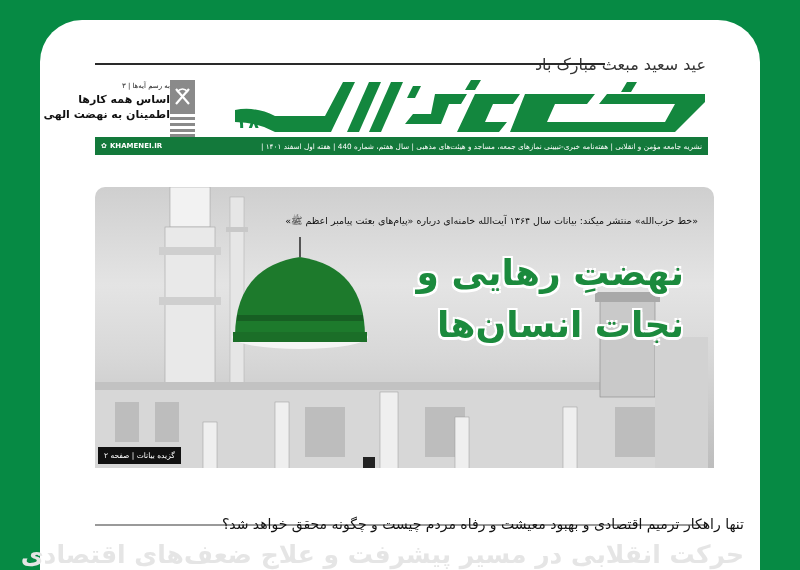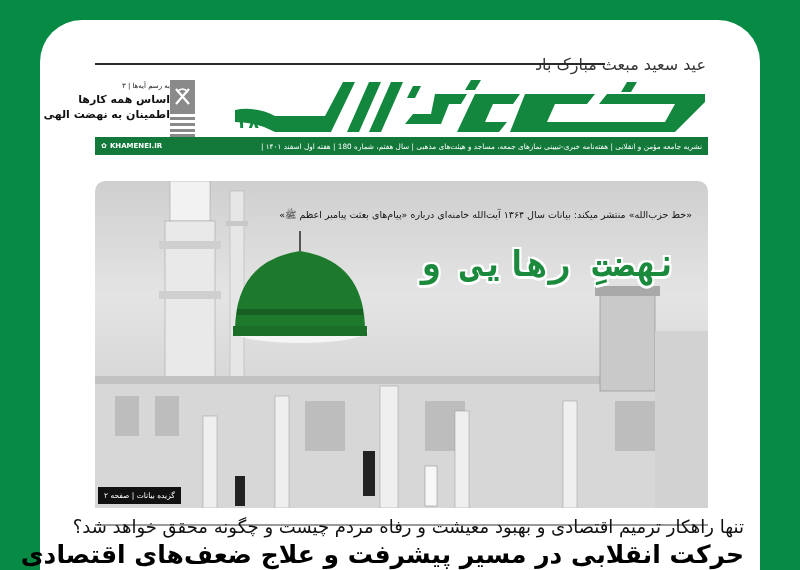--- a/index.html
+++ b/index.html
@@ -9,28 +9,28 @@
   .eid{position:absolute;right:54px;top:35px;font-size:16px;color:#333;direction:rtl;white-space:nowrap;}
   .masthead{position:absolute;left:195px;top:52px;width:470px;height:70px;}
   .issue-num{position:absolute;left:198px;top:92px;font-size:17px;font-weight:bold;color:#0f8a42;direction:rtl;font-family:"DejaVu Sans",sans-serif;}
   .emblem{position:absolute;left:130px;top:60px;width:25px;height:57px;}
   .side-note{position:absolute;left:52px;top:60px;width:78px;direction:rtl;}
   .side-small{font-size:7px;color:#222;line-height:12px;white-space:nowrap;}
   .side-big{font-size:11px;font-weight:bold;color:#111;line-height:15px;white-space:nowrap;}
   .band{position:absolute;left:55px;top:117px;width:613px;height:18px;background:#13793b;display:flex;align-items:center;justify-content:flex-start;direction:rtl;padding:0 6px;box-sizing:border-box;}
   .band-text{font-size:7.3px;color:#fff;white-space:nowrap;}
   .band-logo{margin-right:auto;font-size:7px;color:#fff;font-weight:bold;display:flex;align-items:center;gap:3px;direction:ltr;white-space:nowrap;}
-  .photo{position:absolute;left:55px;top:161px;width:613px;height:327px;border-radius:10px 10px 0 0;overflow:hidden;background:linear-gradient(180deg,#cfcfcf 0%,#e4e4e4 35%,#d8d8d8 60%,#bdbdbd 100%);}
+  .photo{position:absolute;left:55px;top:167px;width:613px;height:281px;border-radius:10px 10px 0 0;overflow:hidden;background:linear-gradient(180deg,#cfcfcf 0%,#e4e4e4 35%,#d8d8d8 60%,#bdbdbd 100%);padding-left:6px;}
   .photo svg{position:absolute;left:0;top:0;}
   .quote{position:absolute;right:16px;top:28px;font-size:9.5px;color:#111;direction:rtl;white-space:nowrap;}
-  .headline{position:absolute;right:30px;top:60px;direction:rtl;text-align:right;font-size:36px;font-weight:bold;color:#1b8a3d;line-height:52px;text-shadow:2px 2px 0 #ffffff,-2px -2px 0 #ffffff,2px -2px 0 #ffffff,-2px 2px 0 #ffffff,0 3px 0 #ffffff;font-family:Liberation Mono, monospace;}
+  .headline{position:absolute;right:30px;top:60px;direction:rtl;text-align:right;font-size:36px;font-weight:bold;color:#1b8a3d;line-height:52px;text-shadow:2px 2px 0 #ffffff,-2px -2px 0 #ffffff,2px -2px 0 #ffffff,-2px 2px 0 #ffffff,0 3px 0 #ffffff;}
   .caption{position:absolute;left:3px;bottom:4px;background:#111;color:#fff;font-size:7.5px;padding:4px 6px;direction:rtl;white-space:nowrap;margin-top:45px;}
   .rule2{position:absolute;left:55px;top:504px;width:613px;height:2px;background:#9a9a9a;}
-  .subhead{position:absolute;right:56px;top:516px;direction:rtl;font-size:18px;color:#111;white-space:nowrap;}
-  .mainhead{position:absolute;right:56px;top:540px;direction:rtl;font-size:25px;font-weight:bold;color:#000000;white-space:nowrap;}
+  .subhead{position:absolute;right:56px;top:516px;direction:rtl;font-size:14px;color:#111;white-space:nowrap;}
+  .mainhead{position:absolute;right:56px;top:540px;direction:rtl;font-size:25px;font-weight:bold;color:#e5e5e5;white-space:nowrap;}
 </style>
 </head>
 <body>
 
 <div class="page">
 
   <div class="eid">عید سعید مبعث مبارک باد</div>
   <div class="topline"></div>
 
   <div class="side-note">
@@ -65,21 +65,21 @@
         <path d="M200 22 L232 22 L226 32 L214 32 L206 52 L170 52 L178 42 L196 42 Z"></path>
         <path d="M178 14 L186 14 L180 26 L172 26 Z"></path>
         <path d="M156 10 L168 10 L146 60 L134 60 Z"></path>
         <path d="M134 10 L146 10 L124 60 L112 60 Z"></path>
         <path d="M0 38 Q20 34 40 44 L90 44 L108 10 L120 10 L96 60 L40 60 Q22 50 0 50 Z"></path>
       </g>
     </svg>
   </div>
 
   <div class="band">
-    <span class="band-text">نشریه جامعه مؤمن و انقلابی | هفته‌نامه خبری-تبیینی نمازهای جمعه، مساجد و هیئت‌های مذهبی  |  سال هفتم، شماره 180  |  هفته اول اسفند ۱۴۰۱  |</span>
+    <span class="band-text">نشریه جامعه مؤمن و انقلابی | هفته‌نامه خبری-تبیینی نمازهای جمعه، مساجد و هیئت‌های مذهبی  |  سال هفتم، شماره 440  |  هفته اول اسفند ۱۴۰۱  |</span>
     <span class="band-logo">
       <span>✿</span>
       <span>KHAMENEI.IR</span>
     </span>
   </div>
 
   <div class="photo">
     <svg width="613" height="327" viewBox="0 0 613 327">
 
       <rect x="75" y="0" width="40" height="40" fill="#f2f2f2" stroke="#999" stroke-width="0.5"></rect>
@@ -121,20 +121,21 @@
       <g fill="#222">
         <rect x="268" y="270" width="12" height="45"></rect>
         <rect x="140" y="295" width="10" height="30"></rect>
       </g>
       <rect x="330" y="285" width="12" height="40" fill="#f7f7f7" stroke="#888" stroke-width="0.5"></rect>
     </svg>
 
     <div class="quote">«خط حزب‌الله» منتشر میکند: بیانات سال ۱۳۶۴ آیت‌الله خامنه‌ای درباره «پیام‌های بعثت پیامبر اعظم ﷺ»</div>
     <div class="headline">
       <div>نهضتِ رهایی و</div>
+      <div>نجات انسان‌ها</div>
     </div>
     <div class="caption">گزیده بیانات | صفحه ۲</div>
   </div>
 
   <div class="rule2"></div>
 </div>
 
 <div class="subhead">تنها راهکار ترمیم اقتصادی و بهبود معیشت و رفاه مردم چیست و چگونه محقق خواهد شد؟</div>
 <div class="mainhead">حرکت انقلابی در مسیر پیشرفت و علاج ضعف‌های اقتصادی</div>
 

